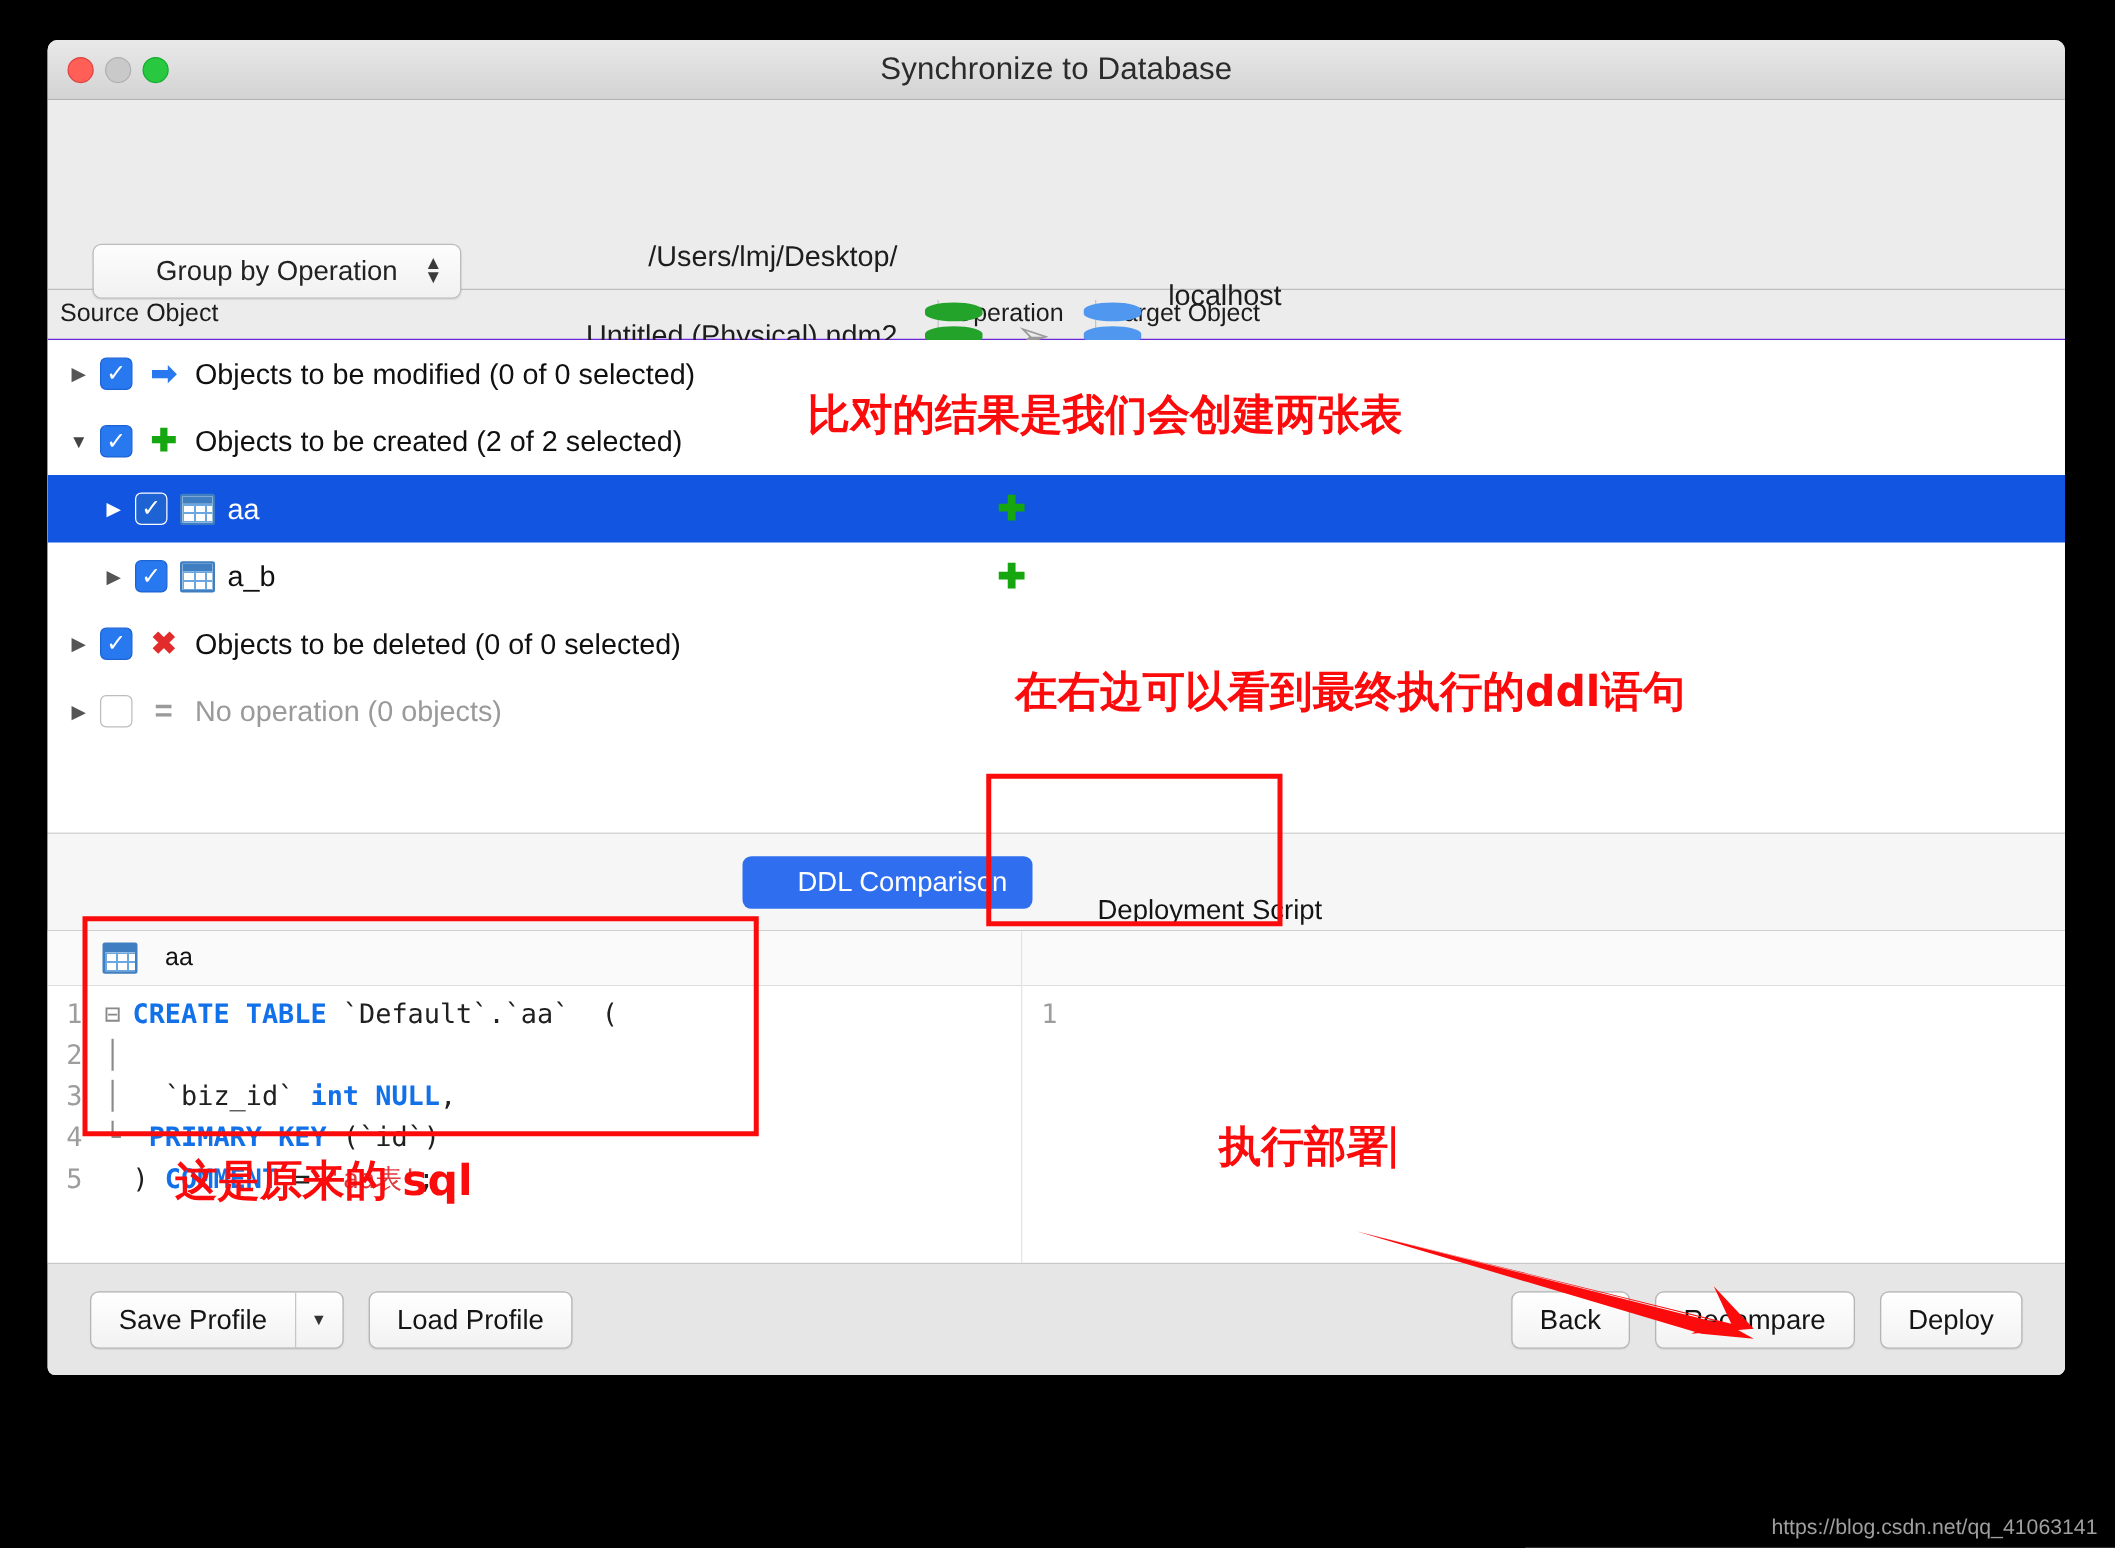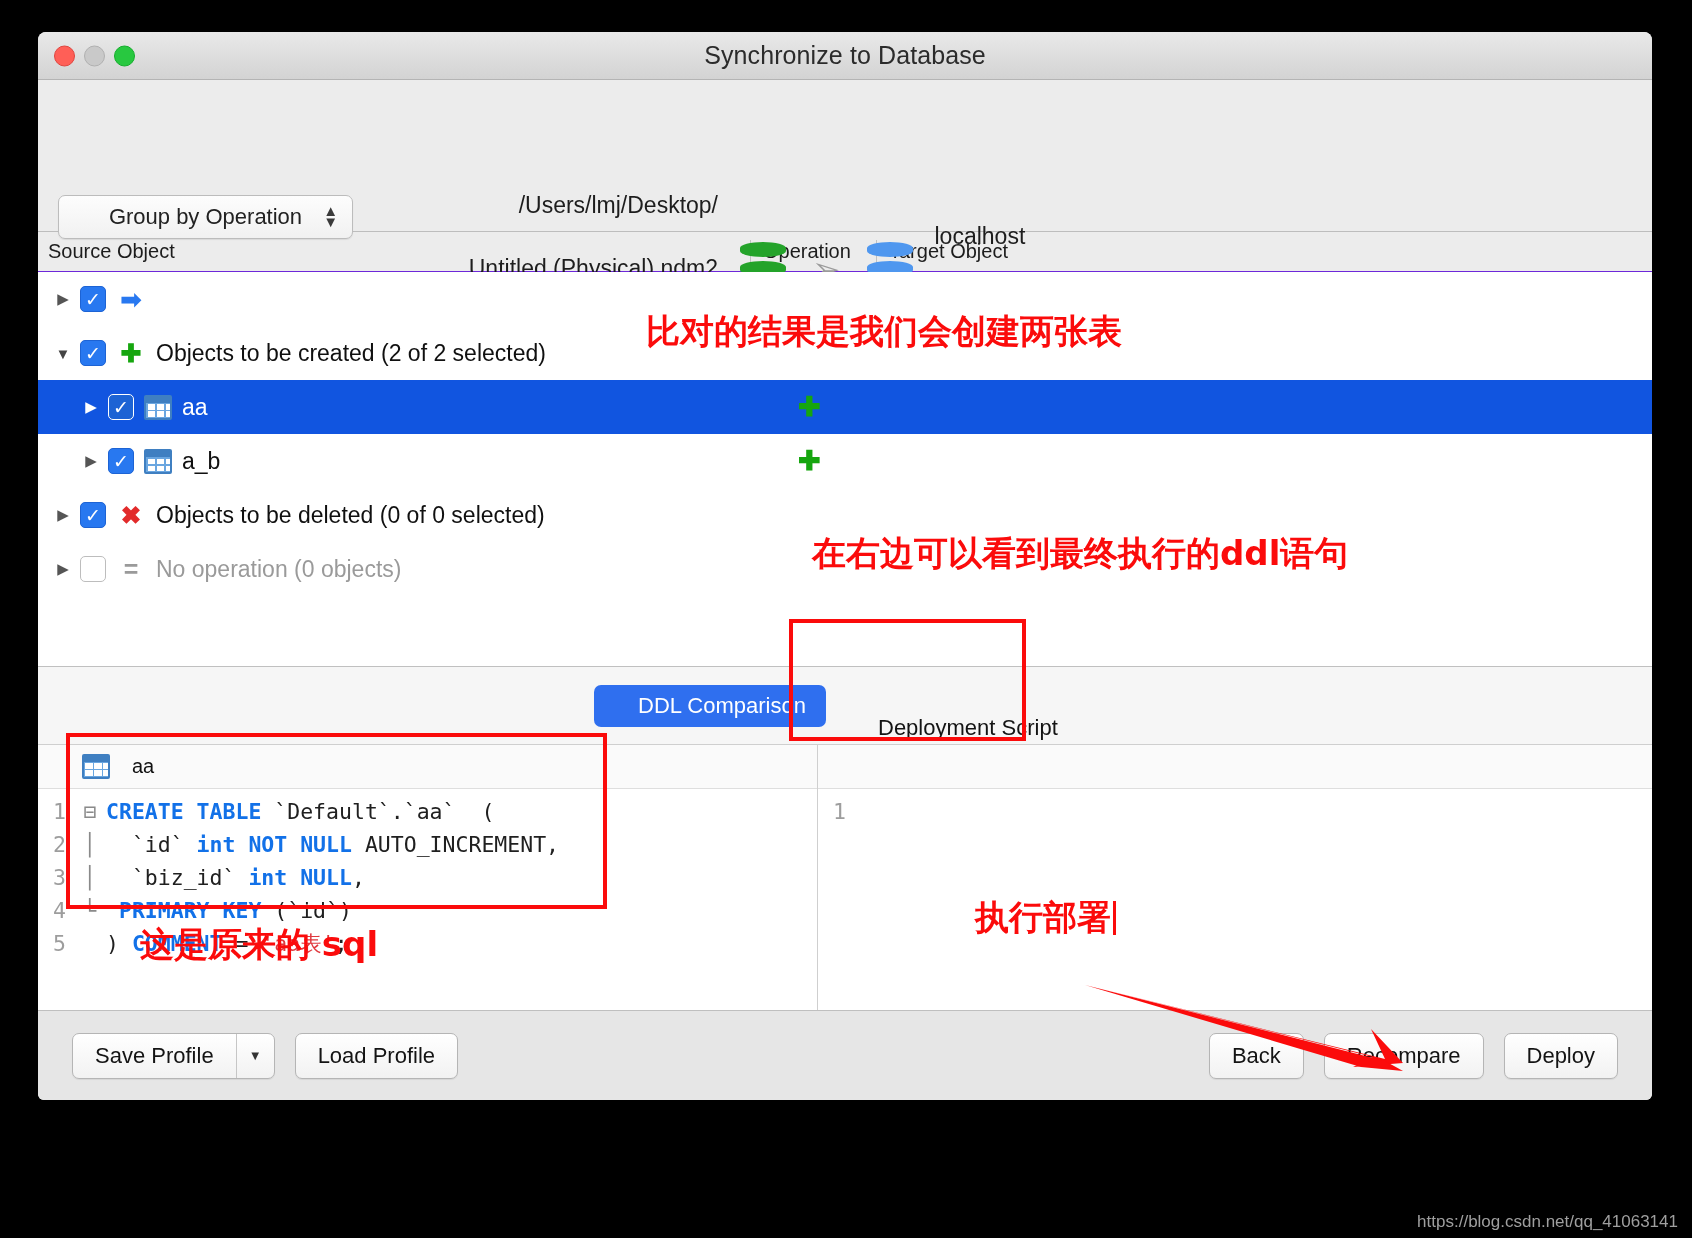--- a/index.html
+++ b/index.html
@@ -63,21 +63,21 @@
   
   .header {
     height: 152px;
     background: #ececec;
     border-bottom: 1px solid #bdbdbd;
     position: relative;
     flex: 0 0 auto;
   }
   .popup-select {
     position: absolute;
-    left: 20px; top: 115px;
+    left: 36px; top: 115px;
     width: 295px; height: 44px;
     background: linear-gradient(#fdfdfd, #f1f1f1);
     border: 1px solid #bcbcbc;
     border-radius: 7px;
     box-shadow: 0 1px 1px rgba(0,0,0,.08);
     display: flex;
     align-items: center;
     justify-content: center;
     font-size: 22px;
     color: #222;
@@ -448,20 +448,21 @@
       <div class="c2">Operation</div>
       <div class="c3">Target Object</div>
     </div>
 
     <div class="tree">
 
       <div class="trow">
         <span class="disclosure">▶</span>
         <span class="cbox on">✓</span>
         <span class="opicon mod">➡</span>
+        <span class="label">Objects to be modified (0 of 0 selected)</span>
       </div>
 
       <div class="trow">
         <span class="disclosure open">▼</span>
         <span class="cbox on">✓</span>
         <span class="opicon add">✚</span>
         <span class="label">Objects to be created (2 of 2 selected)</span>
       </div>
 
       <div class="trow child selected">
@@ -511,21 +512,20 @@
         </div>
         <div class="code">
           <div class="cline">
             <span class="gutter">1</span>
             <span class="fold">⊟</span>
             <span class="ctext"><span class="kw">CREATE TABLE</span><span class="plain"> `Default`.`aa`  (</span></span>
           </div>
           <div class="cline">
             <span class="gutter">2</span>
             <span class="fold">│</span>
-            <span class="ctext"><span class="plain">  `id` </span><span class="kw">int NOT NULL</span><span class="plain"> AUTO_INCREMENT,</span></span>
           </div>
           <div class="cline">
             <span class="gutter">3</span>
             <span class="fold">│</span>
             <span class="ctext"><span class="plain">  `biz_id` </span><span class="kw">int NULL</span><span class="plain">,</span></span>
           </div>
           <div class="cline">
             <span class="gutter">4</span>
             <span class="fold">└</span>
             <span class="ctext"><span class="plain"> </span><span class="kw">PRIMARY KEY</span><span class="plain"> (`id`)</span></span>

